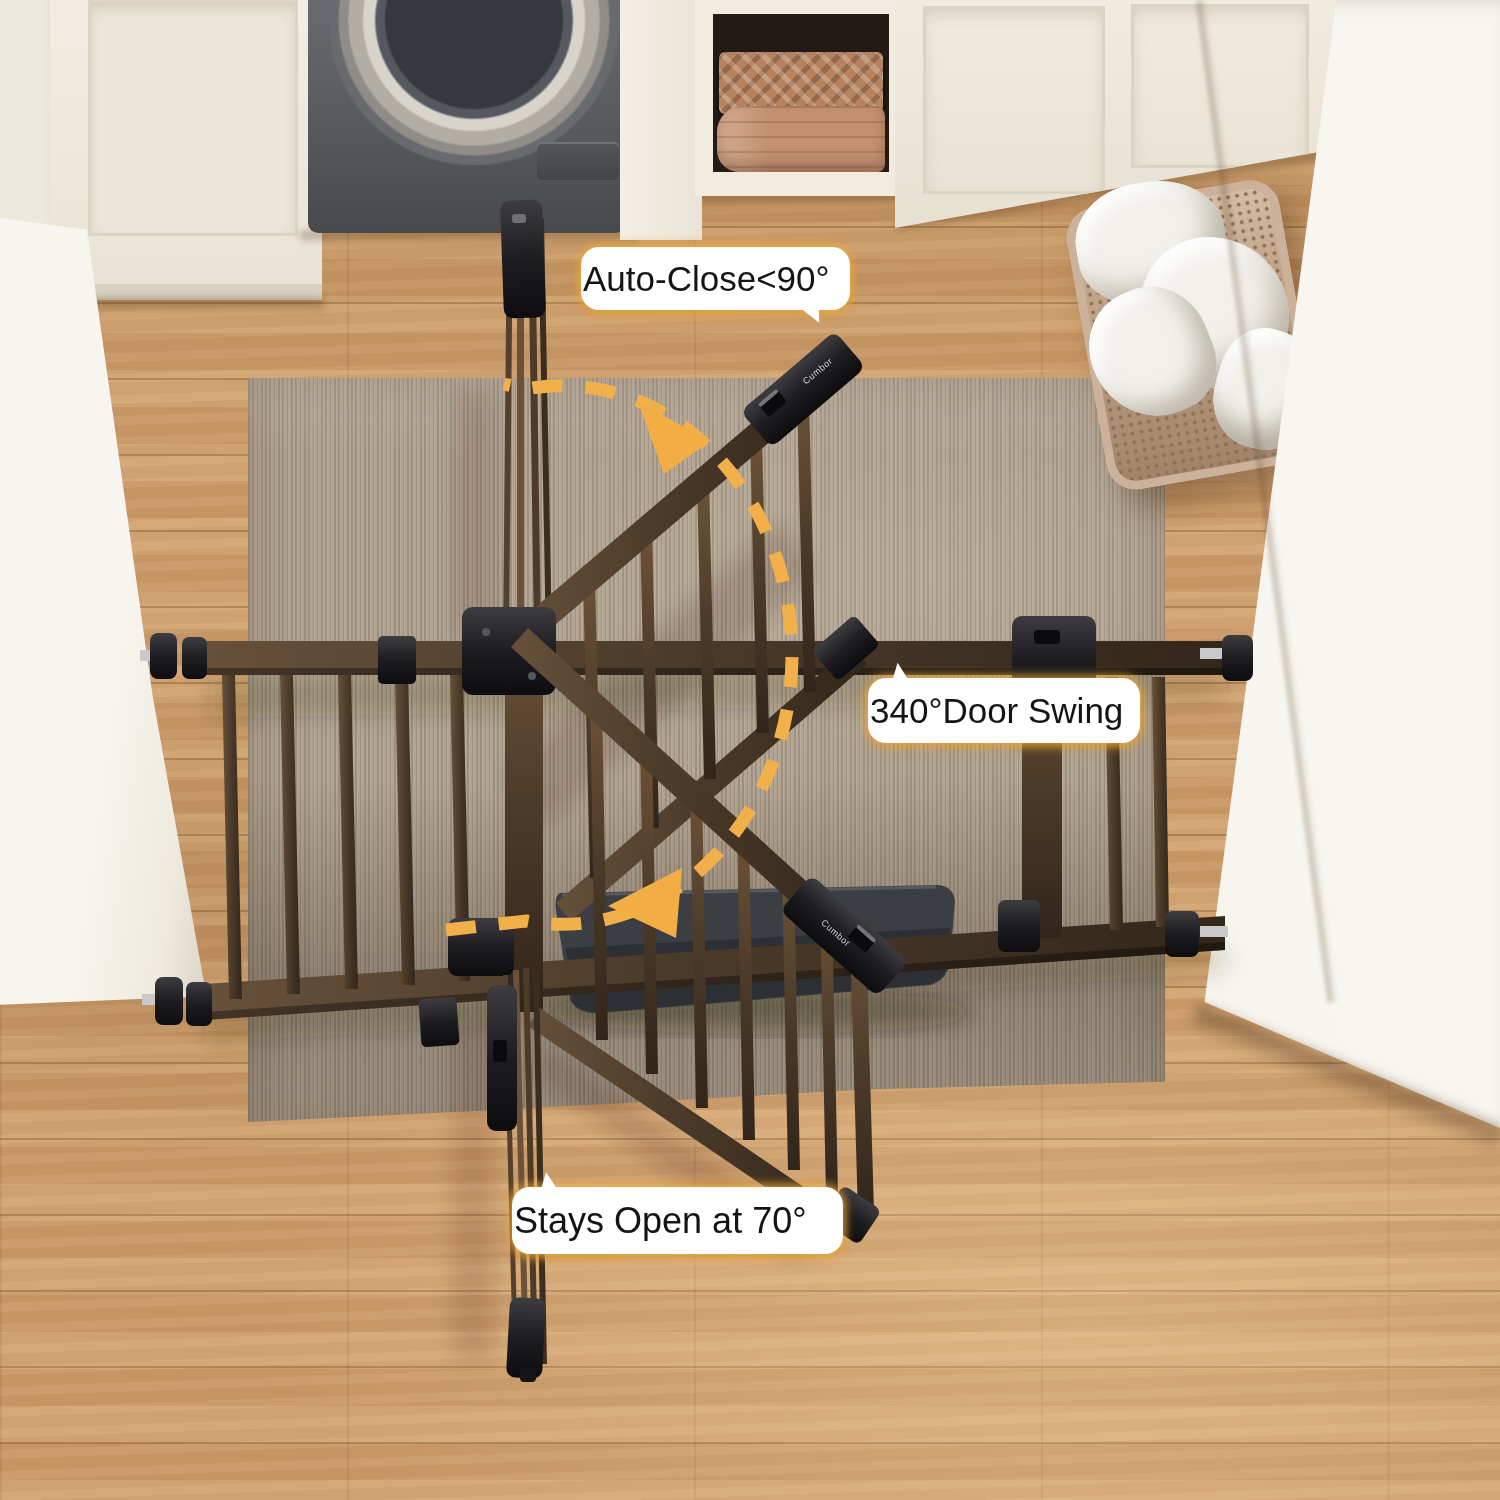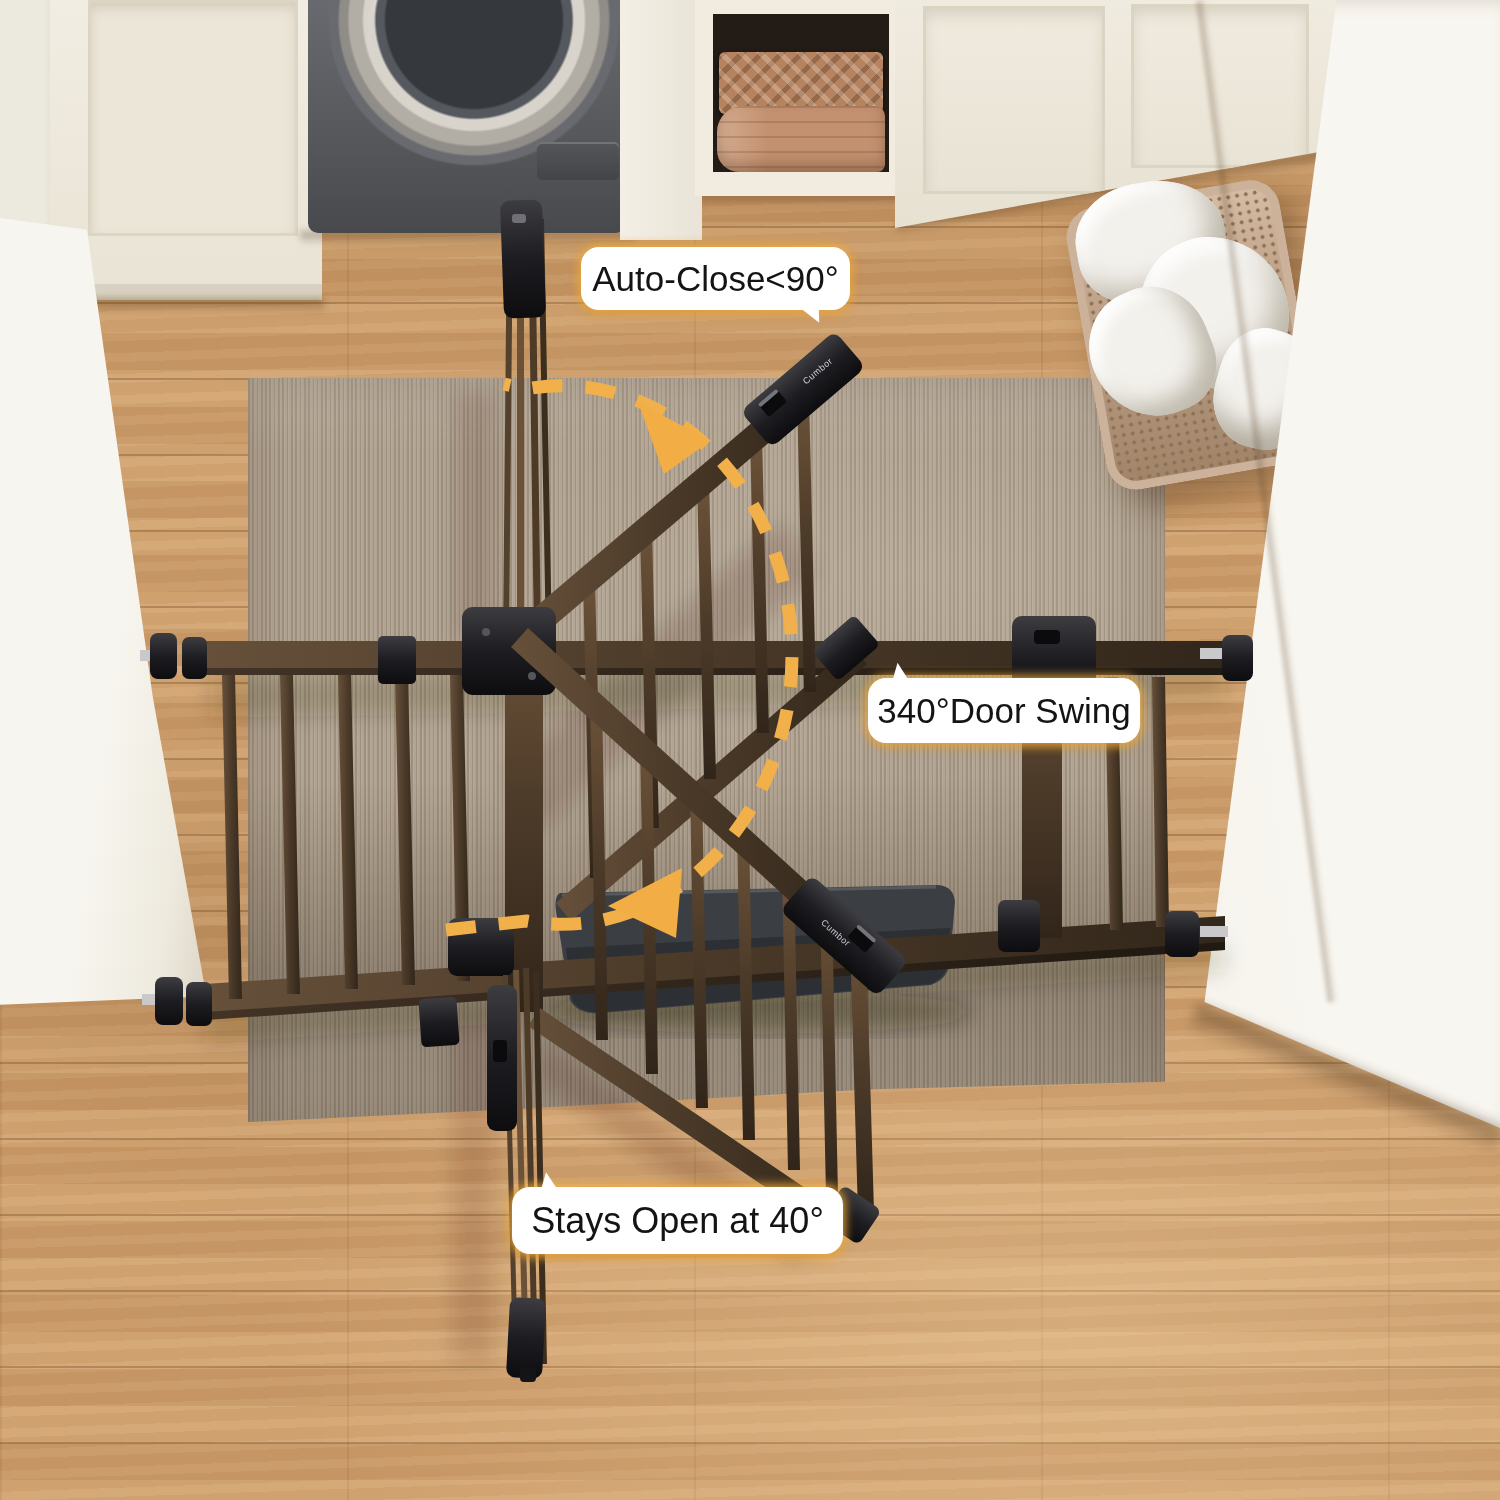--- a/index.html
+++ b/index.html
@@ -98,21 +98,21 @@
     clip-path:polygon(89.1% 0,100% 0,100% 75.2%,80.3% 66.8%);
     box-shadow:inset 10px 0 18px rgba(120,100,70,.25);}
   .wall-right-edge{position:absolute;left:1196px;top:0;width:10px;height:1010px;
     transform:rotate(-7.5deg);transform-origin:top right;
     background:linear-gradient(90deg,rgba(90,65,40,.35),rgba(90,65,40,0));filter:blur(2px);}
   .wall-base-shadow{position:absolute;left:1198px;top:1004px;width:330px;height:30px;
     transform:rotate(22deg);transform-origin:left top;filter:blur(6px);
     background:linear-gradient(180deg,rgba(60,40,20,.45),transparent);}
   
   .bubble{position:absolute;background:#fff;border-radius:16px;color:#141414;
-    display:flex;align-items:center;justify-content:center;white-space:nowrap;
+    display:flex;align-items:center;justify-content:flex-start;white-space:nowrap;
     box-shadow:0 0 0 2px #fff, 0 0 10px 5px rgba(240,172,60,.78), 0 5px 12px rgba(198,128,30,.5);
     z-index:30;}
   .bubble .tail{position:absolute;width:26px;height:26px;background:#fff;}
   .b1{left:583px;top:249px;width:265px;height:59px;font-size:35px;}
   .b1 .tail{bottom:-17px;right:26px;clip-path:polygon(0 0,100% 0,78% 100%);
     filter:drop-shadow(0 4px 4px rgba(235,165,50,.85));transform:rotate(-14deg);}
   .b2{left:870px;top:680px;width:268px;height:61px;font-size:35px;}
   .b2 .tail{top:-16px;left:22px;clip-path:polygon(0 100%,100% 100%,14% 0);
     filter:drop-shadow(0 -3px 4px rgba(235,165,50,.85));transform:rotate(8deg);}
   .b3{left:514px;top:1189px;width:327px;height:63px;font-size:36px;}
@@ -329,17 +329,17 @@
 
   <div class="bubble b1">
     <span>Auto-Close&lt;90°</span>
     <span class="tail"></span>
   </div>
   <div class="bubble b2">
     <span>340°Door Swing</span>
     <span class="tail"></span>
   </div>
   <div class="bubble b3">
-    <span>Stays Open at 40°</span>
+    <span>Stays Open at 70°</span>
     <span class="tail"></span>
   </div>
 
 </div>
 
 </body></html>

